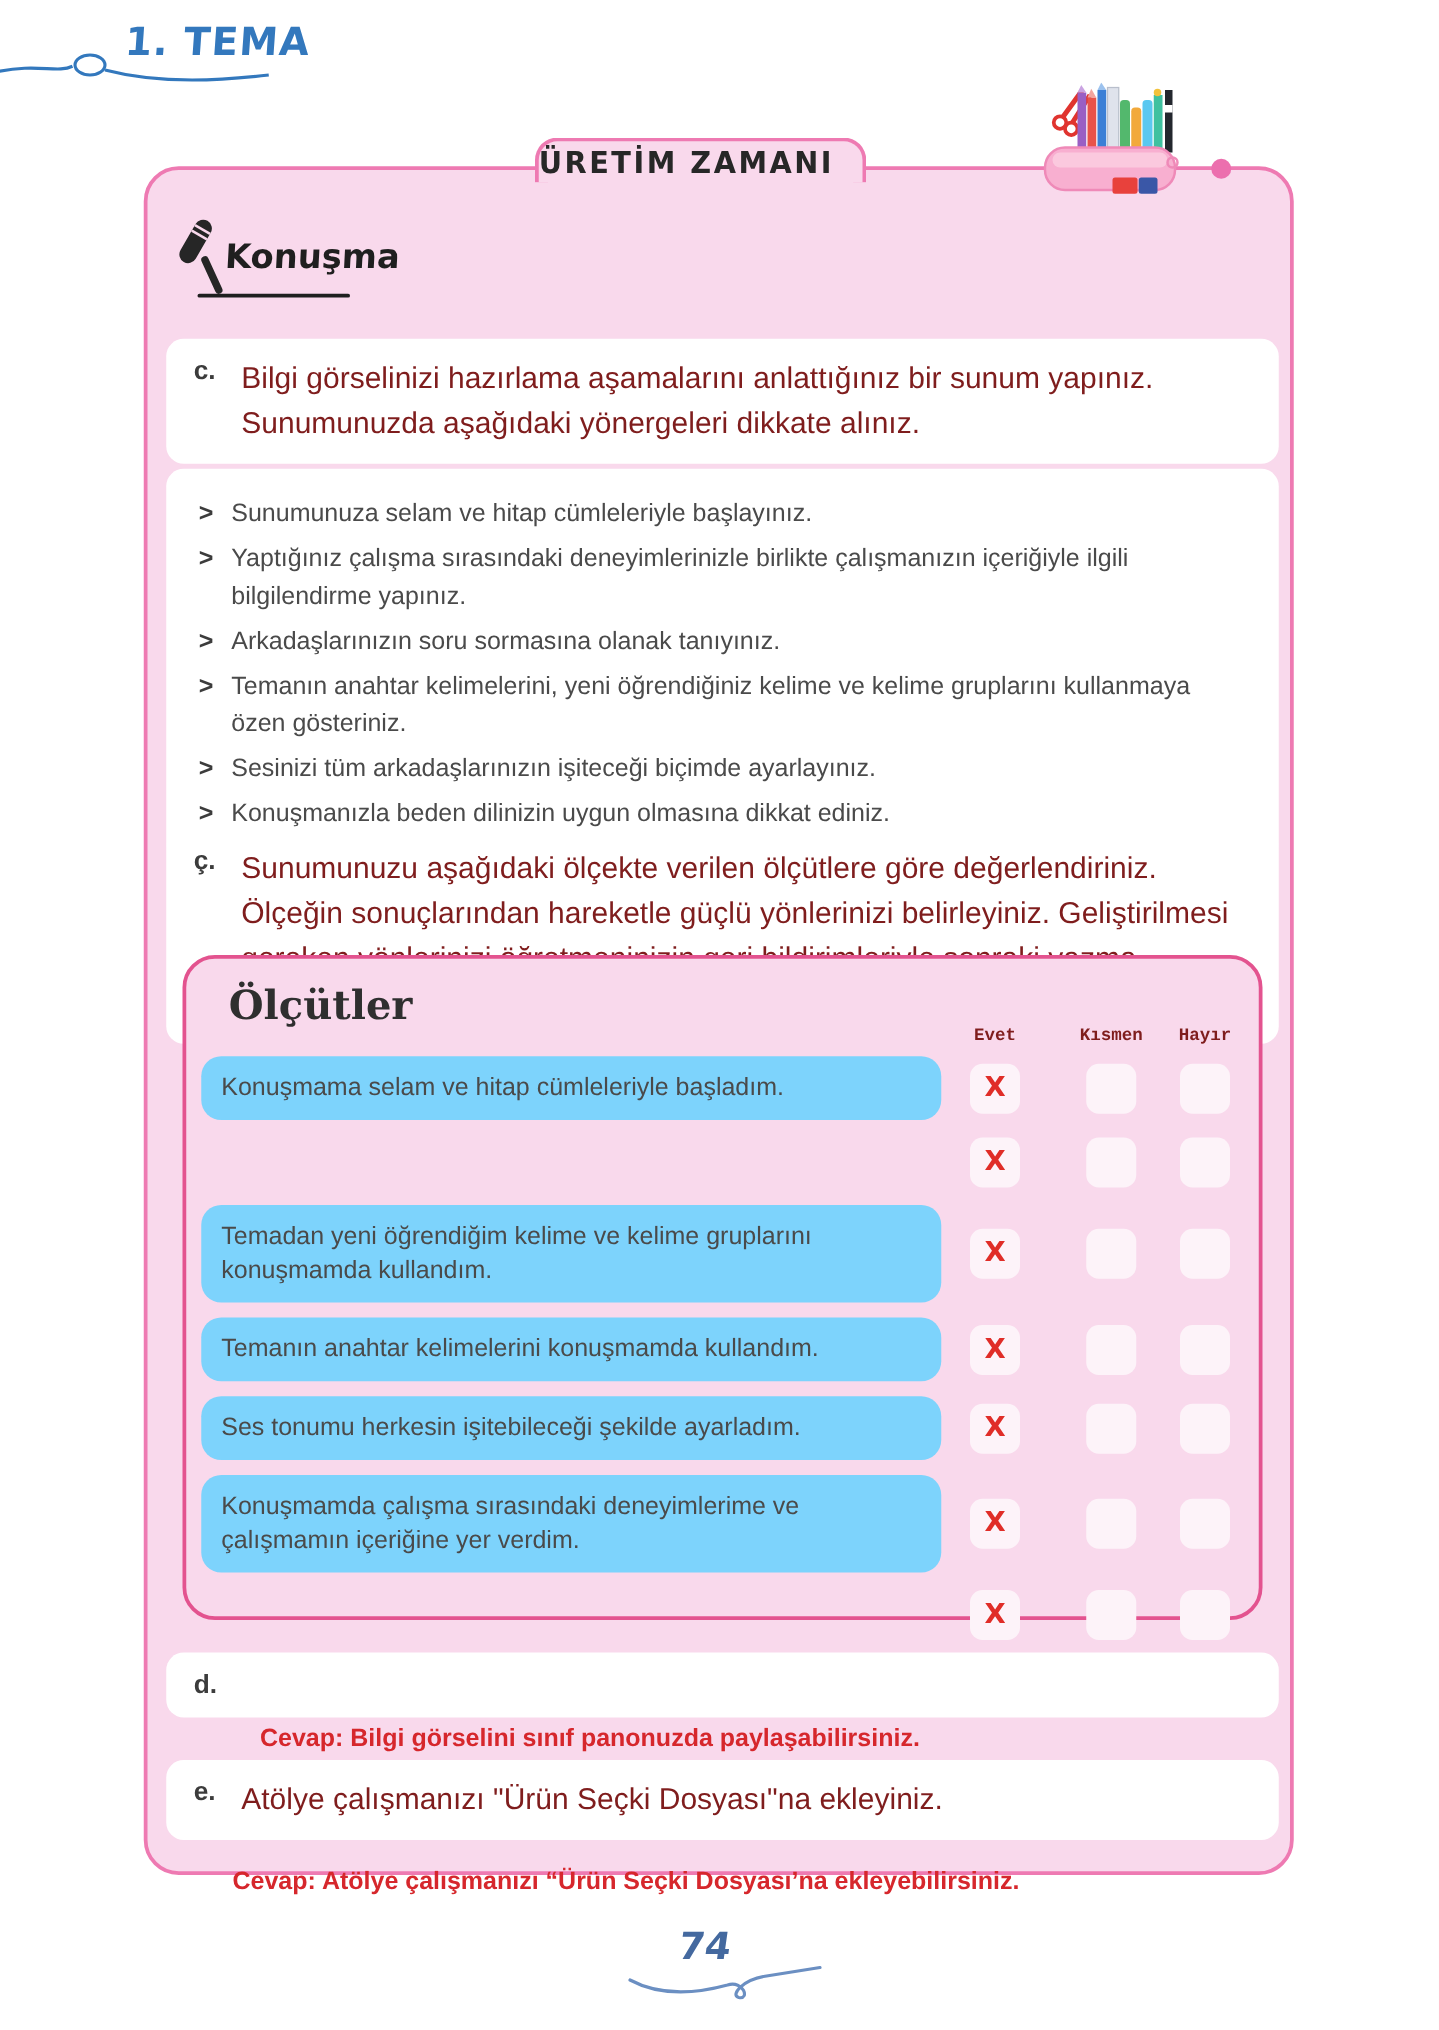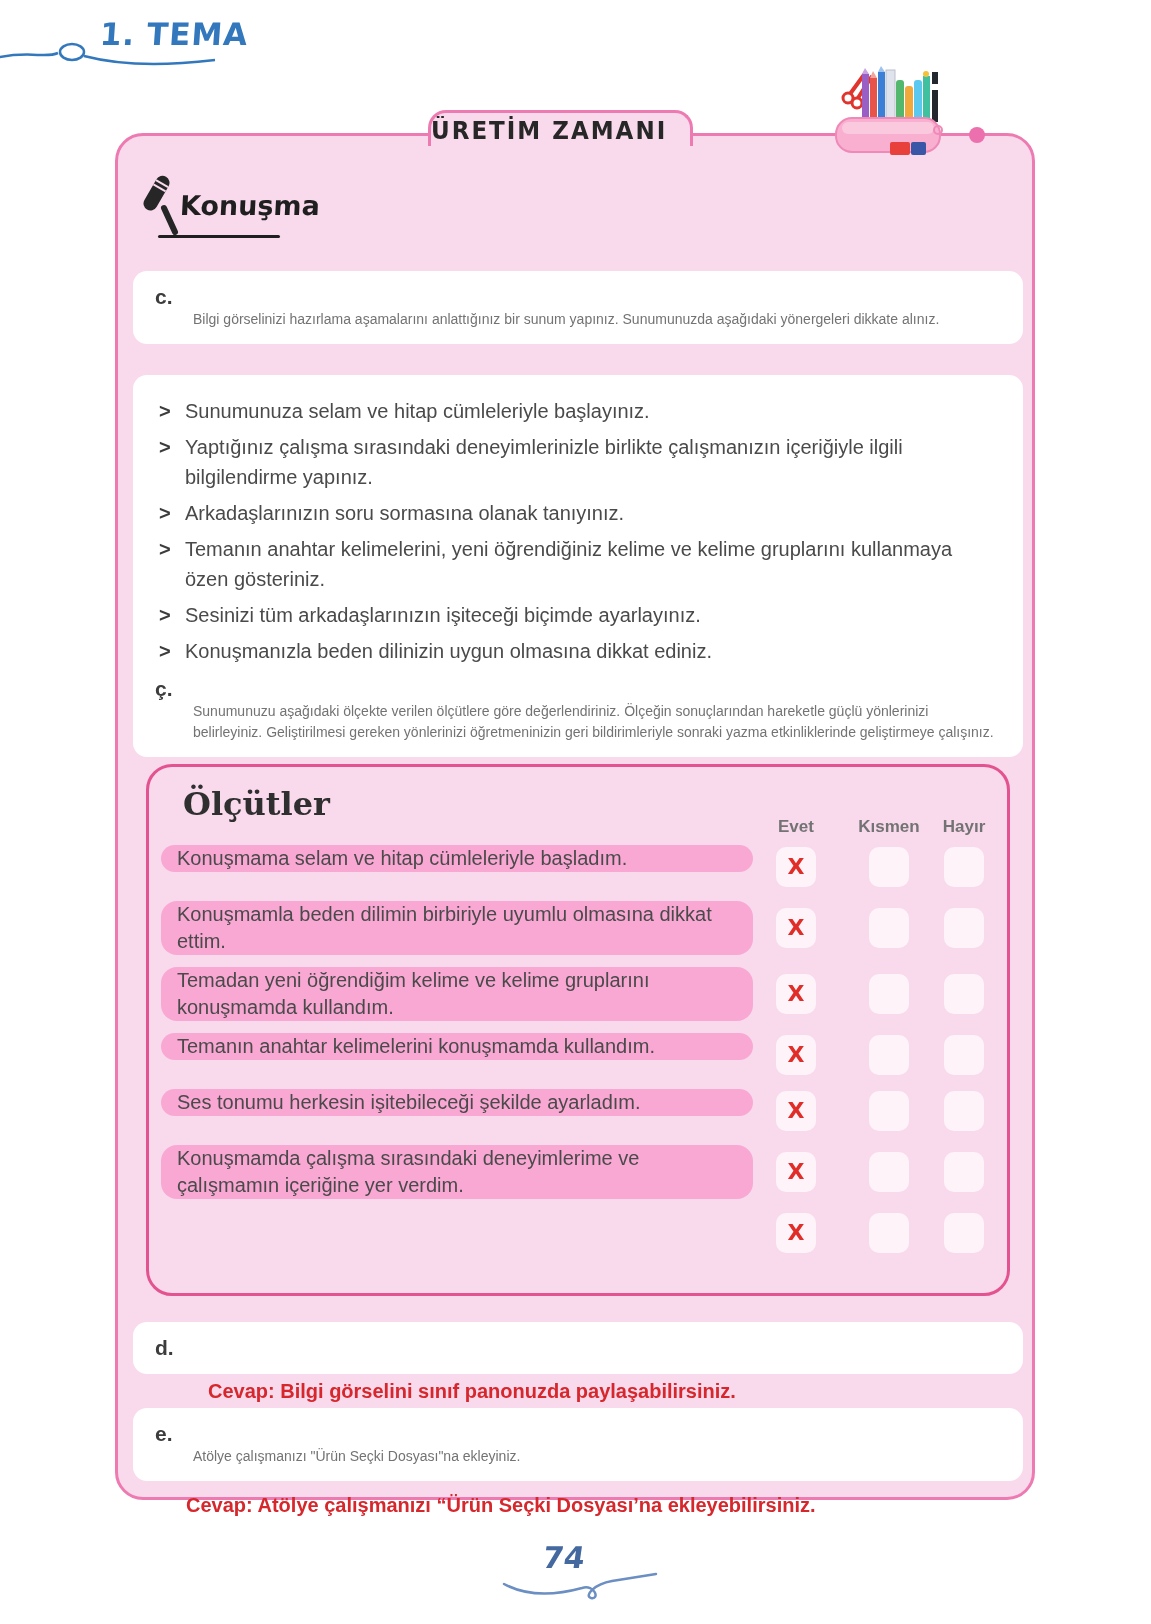--- a/index.html
+++ b/index.html
@@ -30,49 +30,49 @@
   .mic-icon { position:absolute; left:20px; top:38px; }
   .section-label { position:absolute; left:62px; top:54px; font-size:27px; font-weight:bold;
     color:#1f1f1f; transform:skewX(-3deg); font-family:"DejaVu Sans", sans-serif; }
   .section-underline { position:absolute; left:40px; top:99px; width:122px; height:3px;
     background:#1f1f1f; border-radius:2px; }
 
   
   .white-box { position:absolute; left:15px; width:890px; background:#ffffff;
     border-radius:14px; padding:14px 22px; display:flex; }
   .item-letter { flex:0 0 38px; font-size:21px; font-weight:bold; color:#3c3c3c; }
-  .item-text { flex:1; font-size:14px; color:#737373; line-height:1.5;margin-top:24px; }
+  .item-text { flex:1; font-size:24px; color:#7f1d1d; line-height:1.5; }
 
   .box-c   { top:135px; }
   .box-g   { top:239px; flex-direction:column; padding:18px 26px; }
   .box-c2  { top:527px; }
   .box-d   { top:1186px; }
   .box-e   { top:1272px; }
 
   .guide-item { display:flex; font-size:20px; color:#4a4a4a; line-height:1.5;
     margin:3px 0; }
   .guide-marker { flex:0 0 26px; font-weight:bold; color:#3c3c3c; }
   .guide-text { flex:1; }
 
   
   .rubric { position:absolute; left:28px; top:628px; width:864px; height:532px;
     background:#f9d9ec; border:3px solid #e3538f; border-radius:26px;
     padding:18px 12px 16px 12px; }
   .rubric-header { position:relative; height:56px; }
   .rubric-title { position:absolute; left:22px; top:0; font-size:32px; font-weight:bold;
     color:#2f2f2f; font-family:"DejaVu Serif", serif; }
   .col-head { position:absolute; bottom:4px; width:80px; text-align:center;
-    font-size:17px; font-weight:bold; color:#737373; font-family:Liberation Sans, sans-serif; }
+    font-size:14px; font-weight:bold; color:#7f1d1d; font-family:Liberation Mono, monospace; }
   .col-head.evet   { left:595px; }
   .col-head.kismen { left:688px;margin-top:36px; }
   .col-head.hayir  { left:763px; }
 
   .rubric-rows { display:flex; flex-direction:column; gap:12px; margin-top:4px; }
   .rubric-row { position:relative; min-height:44px; }
-  .row-pill { width:592px; background:#f9a8d4; border-radius:16px; padding:0 16px;
+  .row-pill { width:592px; background:#7dd3fc; border-radius:16px; padding:12px 16px;
     font-size:20px; color:#4a4a4a; line-height:1.35; }
   .cell { position:absolute; width:40px; height:40px; background:#fdf3f9;
     border-radius:10px; top:50%; transform:translateY(-50%); text-align:center;
     line-height:40px; font-size:22px; font-weight:bold; color:#e02d28;
     font-family:"DejaVu Sans", sans-serif; }
   .cell.evet   { left:615px; }
   .cell.kismen { left:708px; }
   .cell.hayir  { left:783px; }
 
   
@@ -192,21 +192,20 @@
       <div class="rubric-rows">
 
         <div class="rubric-row">
           <div class="row-pill">Konuşmama selam ve hitap cümleleriyle başladım.</div>
           <div class="cell evet">X</div>
           <div class="cell kismen"></div>
           <div class="cell hayir"></div>
         </div>
 
         <div class="rubric-row">
-          <div class="row-pill">Konuşmamla beden dilimin birbiriyle uyumlu olmasına dikkat ettim.</div>
           <div class="cell evet">X</div>
           <div class="cell kismen"></div>
           <div class="cell hayir"></div>
         </div>
 
         <div class="rubric-row">
           <div class="row-pill">Temadan yeni öğrendiğim kelime ve kelime gruplarını konuşmamda kullandım.</div>
           <div class="cell evet">X</div>
           <div class="cell kismen"></div>
           <div class="cell hayir"></div>

